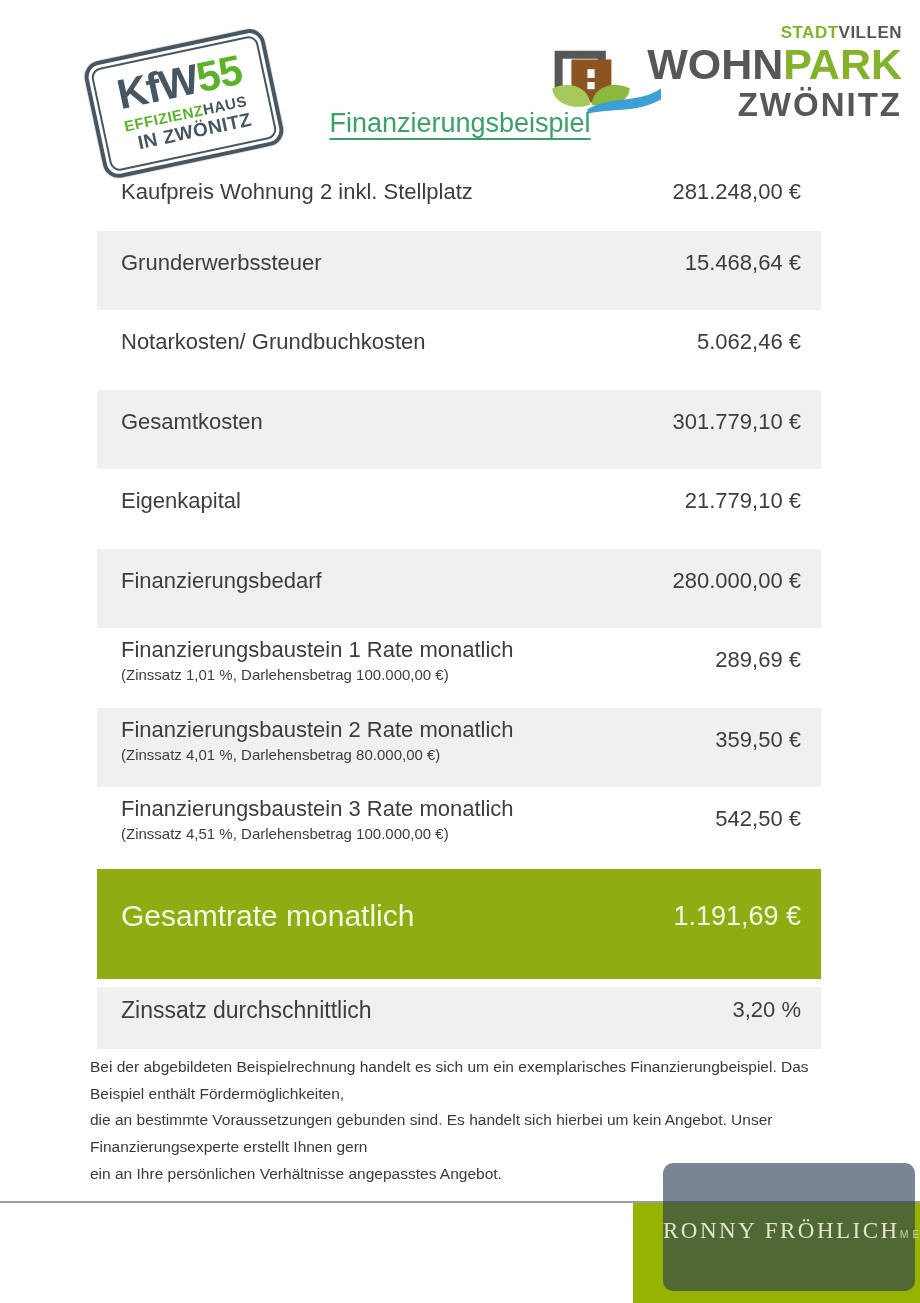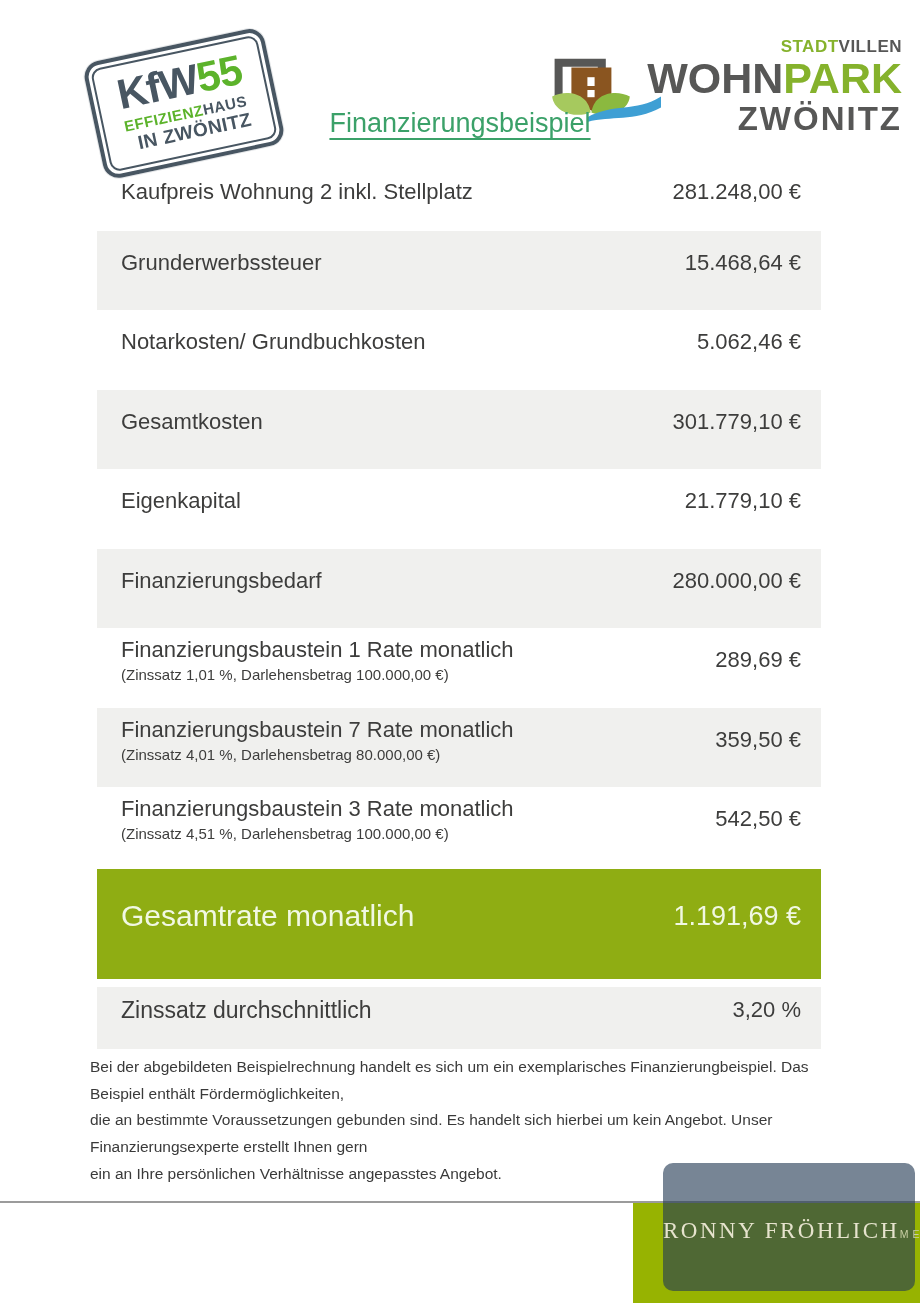--- a/index.html
+++ b/index.html
@@ -37,23 +37,23 @@
   .stamp-55   { color: #5cb32b; }
   .stamp-line2 { font-size: 15px; font-weight: 700; letter-spacing: 0.5px; margin-top: 2px; text-align: left; }
   .stamp-effizienz { color: #5cb32b; }
   .stamp-haus { color: #485662; }
   .stamp-line3 { font-size: 19px; font-weight: 700; color: #485662; text-align: right; letter-spacing: 0.5px; }
 
   
   .brand {
     position: absolute;
     right: 18px;
-    top: 32px;
+    top: 24px;
     display: flex;
-    align-items: center;
+    align-items: flex-start;
   }
   .brand-icon { width: 120px; height: 100px; margin-right: -14px; margin-top: 8px; }
   .brand-text { text-align: right; line-height: 1; }
   .brand-row1 { font-size: 17px; font-weight: 700; letter-spacing: 0.5px; margin-bottom: 2px; }
   .brand-stadt { color: #85b22c; }
   .brand-villen { color: #575756; }
   .brand-row2 { font-size: 43px; font-weight: 700; letter-spacing: 0; }
   .brand-wohn { color: #575756; }
   .brand-park { color: #85b22c; }
   .brand-row3 { font-size: 33px; font-weight: 700; color: #575756; letter-spacing: 2px; margin-top: 2px; }
@@ -242,21 +242,21 @@
     <div class="row tall-plain">
       <div>
         <div class="row-label">Finanzierungsbaustein 1 Rate monatlich</div>
         <div class="row-sublabel">(Zinssatz 1,01 %, Darlehensbetrag 100.000,00 €)</div>
       </div>
       <div class="row-value">289,69 €</div>
     </div>
 
     <div class="row alt">
       <div>
-        <div class="row-label">Finanzierungsbaustein 7 Rate monatlich</div>
+        <div class="row-label">Finanzierungsbaustein 2 Rate monatlich</div>
         <div class="row-sublabel">(Zinssatz 4,01 %, Darlehensbetrag 80.000,00 €)</div>
       </div>
       <div class="row-value">359,50 €</div>
     </div>
 
     <div class="row tall-plain">
       <div>
         <div class="row-label">Finanzierungsbaustein 3 Rate monatlich</div>
         <div class="row-sublabel">(Zinssatz 4,51 %, Darlehensbetrag 100.000,00 €)</div>
       </div>

